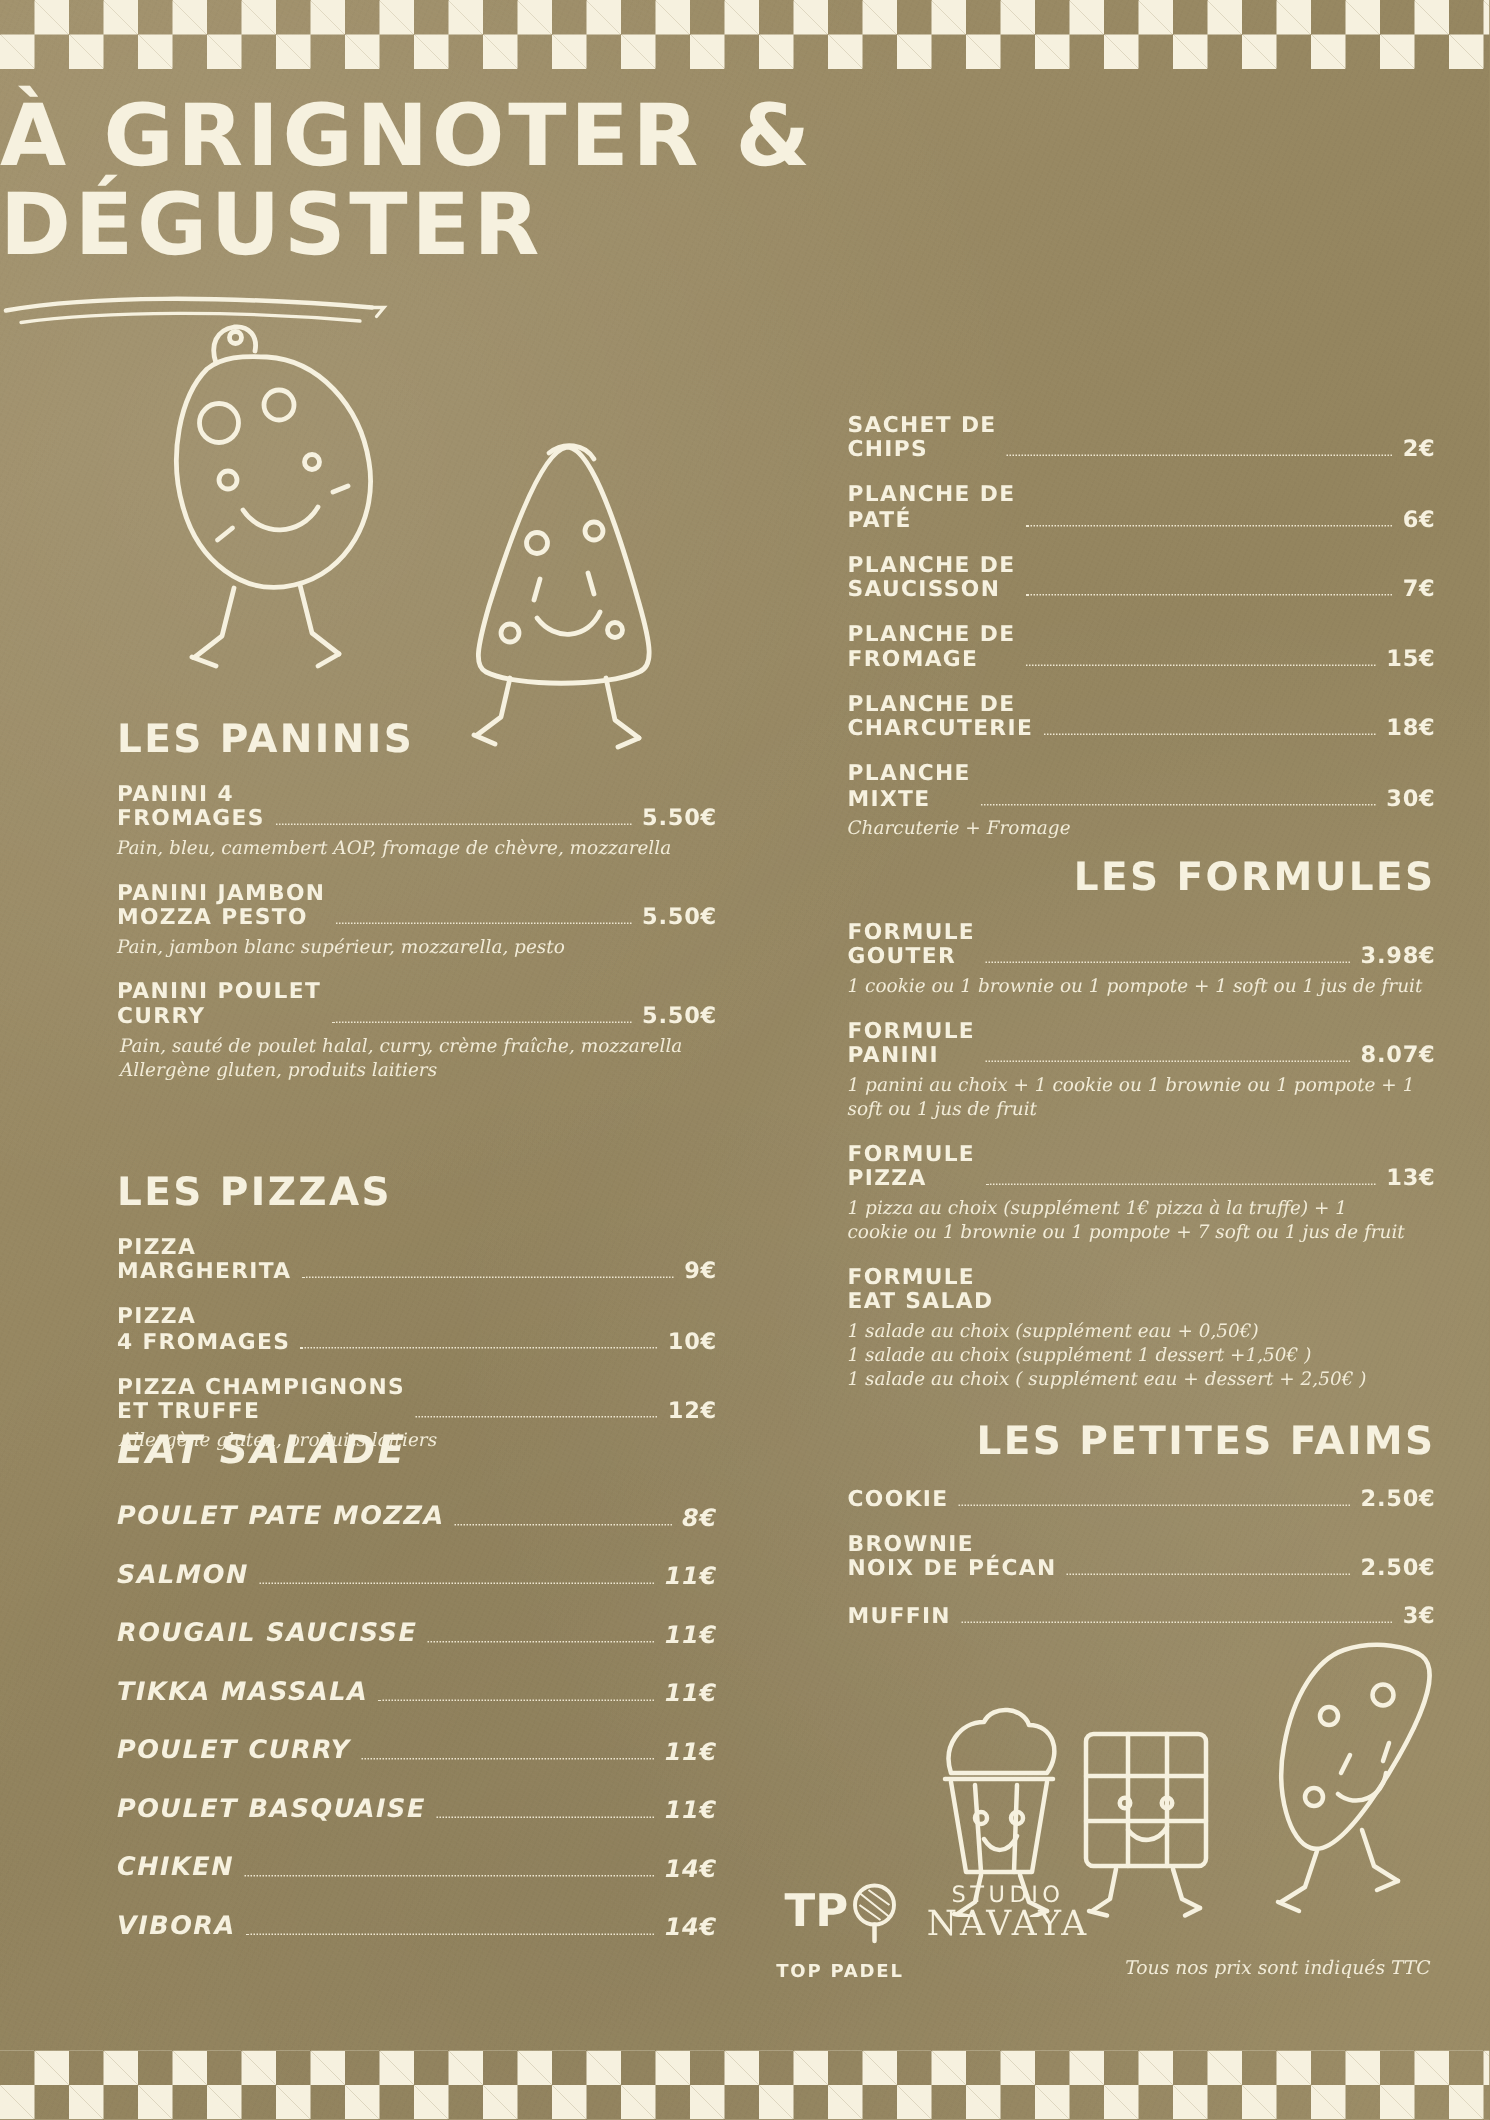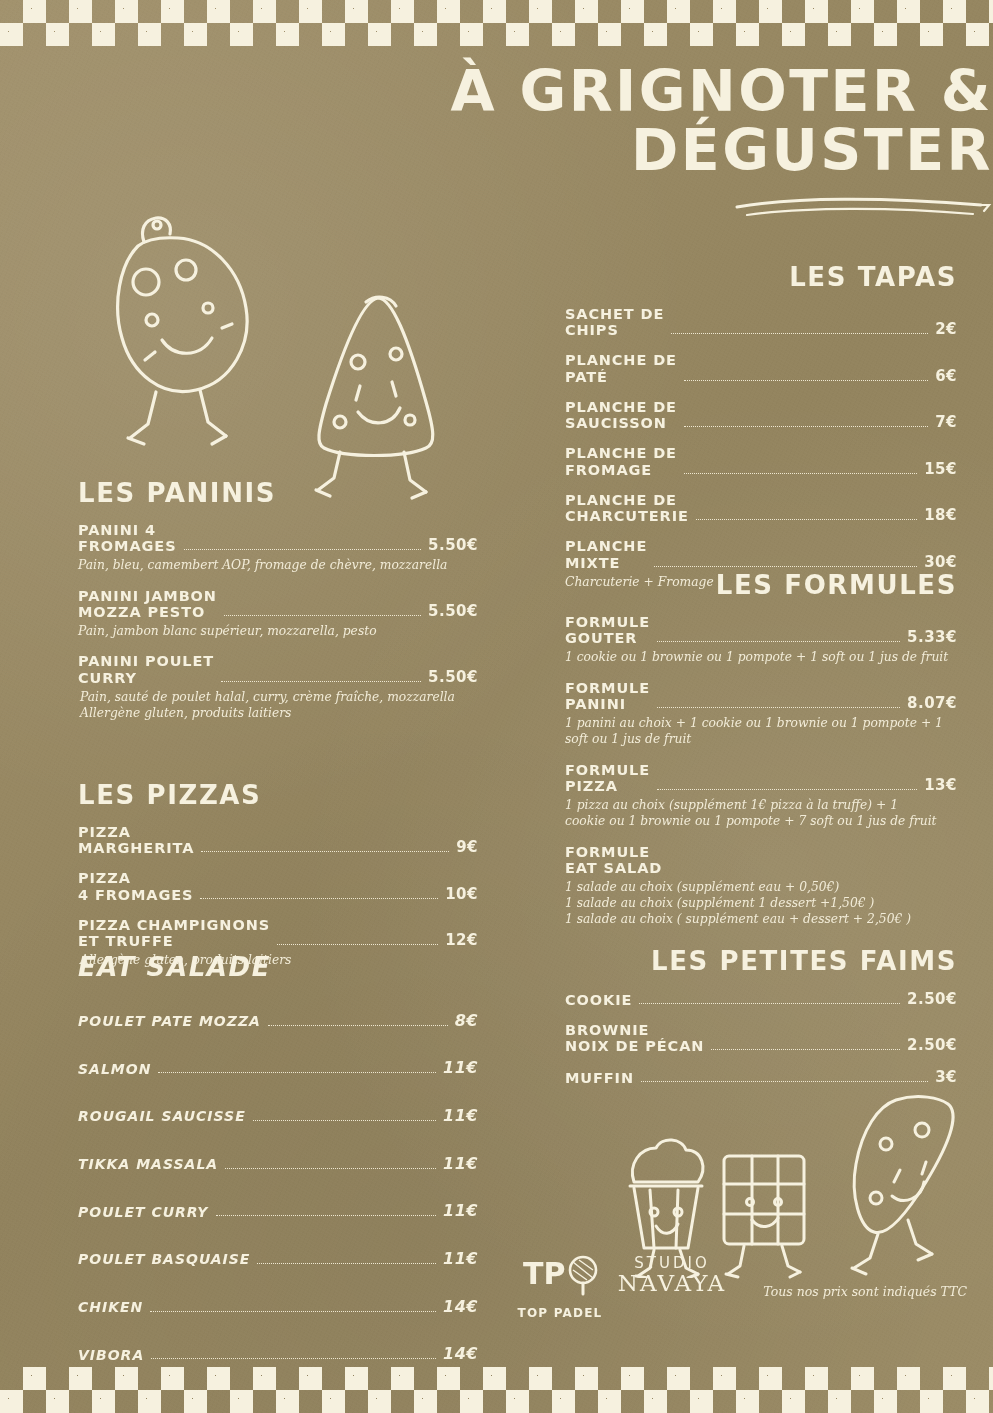--- a/index.html
+++ b/index.html
@@ -52,21 +52,21 @@
   }
   .checker.top { top: 0; }
   .checker.bottom { bottom: 0; }
 
   
   .title-wrap {
     position: absolute;
     top: 62px;
     left: 0;
     width: 993px;
-    text-align: right;
+    text-align: left;
     z-index: 4;
   }
   .title-line {
     font-family: "DejaVu Sans", sans-serif;
     font-weight: bold;
     font-size: 57px;
     letter-spacing: 2.5px;
     color: #f6f1df;
     line-height: 1.04;
     text-transform: uppercase;
@@ -137,21 +137,21 @@
     margin-top: 3px;
     white-space: pre-line;
   }
   .item-desc.small-ind { padding-left: 2px; }
 
   
   .col-right .item-row { align-items: flex-end; }
 
   
   .salad .item { margin-top: 20px; }
-  .salad .item-name { font-size: 14px; letter-spacing: 1px; margin-top: 12px; }
+  .salad .item-name { font-size: 17px; letter-spacing: 1px; }
   .salad .item-price { font-size: 16px; }
 
   .footnote {
     font-family: "DejaVu Serif", serif;
     font-style: italic;
     font-size: 12.5px;
     color: #f2ecd8;
   }
 
   
@@ -368,21 +368,20 @@
     <div class="item">
       <div class="item-row">
         <div class="item-name">VIBORA</div>
         <div class="leader"></div>
         <div class="item-price">14€</div>
       </div>
     </div>
   </div>
 
   <div class="col col-right" style="top:262px;">
-    <div class="section-head right">LES TAPAS</div>
 
     <div class="item">
       <div class="item-row">
         <div class="item-name">SACHET DE
 CHIPS</div>
         <div class="leader"></div>
         <div class="item-price">2€</div>
       </div>
     </div>
     <div class="item">
@@ -429,21 +428,21 @@
   </div>
 
   <div class="col col-right" style="top:570px;">
     <div class="section-head right">LES FORMULES</div>
 
     <div class="item">
       <div class="item-row">
         <div class="item-name">FORMULE
 GOUTER</div>
         <div class="leader"></div>
-        <div class="item-price">5.33€</div>
+        <div class="item-price">3.98€</div>
       </div>
       <div class="item-desc">1 cookie ou 1 brownie ou 1 pompote + 1 soft ou 1 jus de fruit</div>
     </div>
 
     <div class="item">
       <div class="item-row">
         <div class="item-name">FORMULE
 PANINI</div>
         <div class="leader"></div>
         <div class="item-price">8.07€</div>
@@ -557,16 +556,16 @@
         <path d="M78 33 L 78 44" stroke="#f6f1df" stroke-width="3" stroke-linecap="round"></path>
       </svg>
       <div class="logo-text-tp">TOP PADEL</div>
     </div>
 
     <div style="position:absolute; left:102px; top:22px; width:130px;">
       <div class="logo-studio">STUDIO</div>
       <div class="logo-navaya">NAVAYA</div>
     </div>
 
-    <div class="footnote" style="position:absolute; left:232px; top:52px; width:230px; text-align:right;">Tous nos prix sont indiqués TTC</div>
+    <div class="footnote" style="position:absolute; left:232px; top:72px; width:230px; text-align:center;">Tous nos prix sont indiqués TTC</div>
   </div>
 
 </div>
 
 </body></html>

